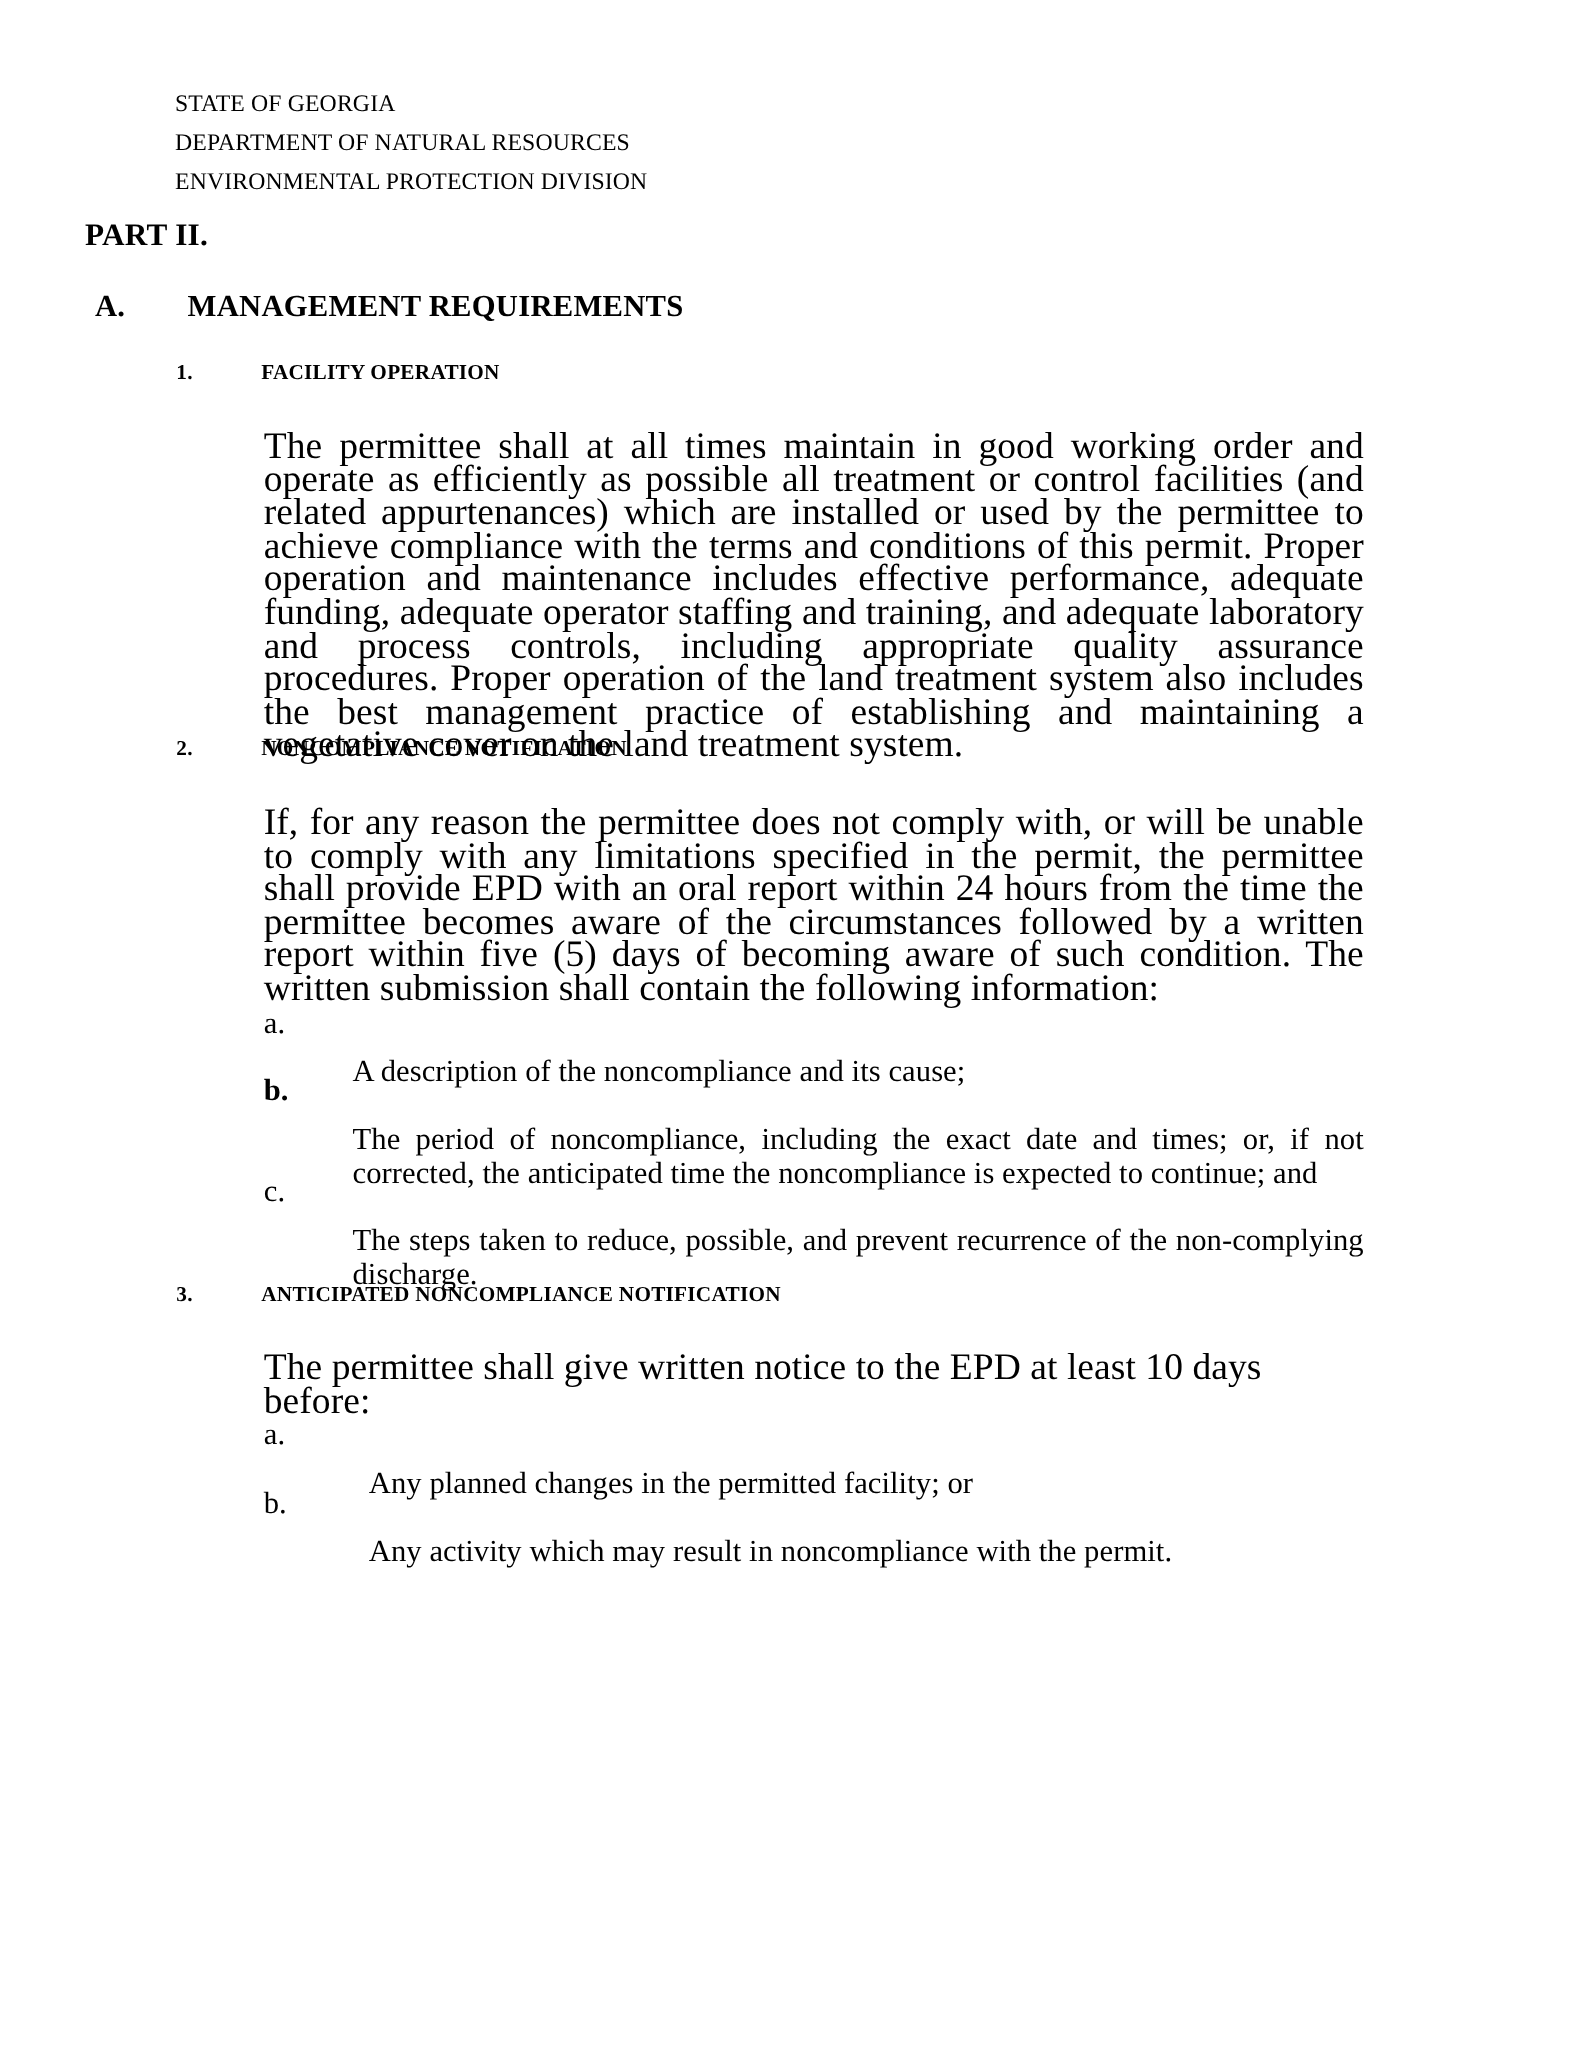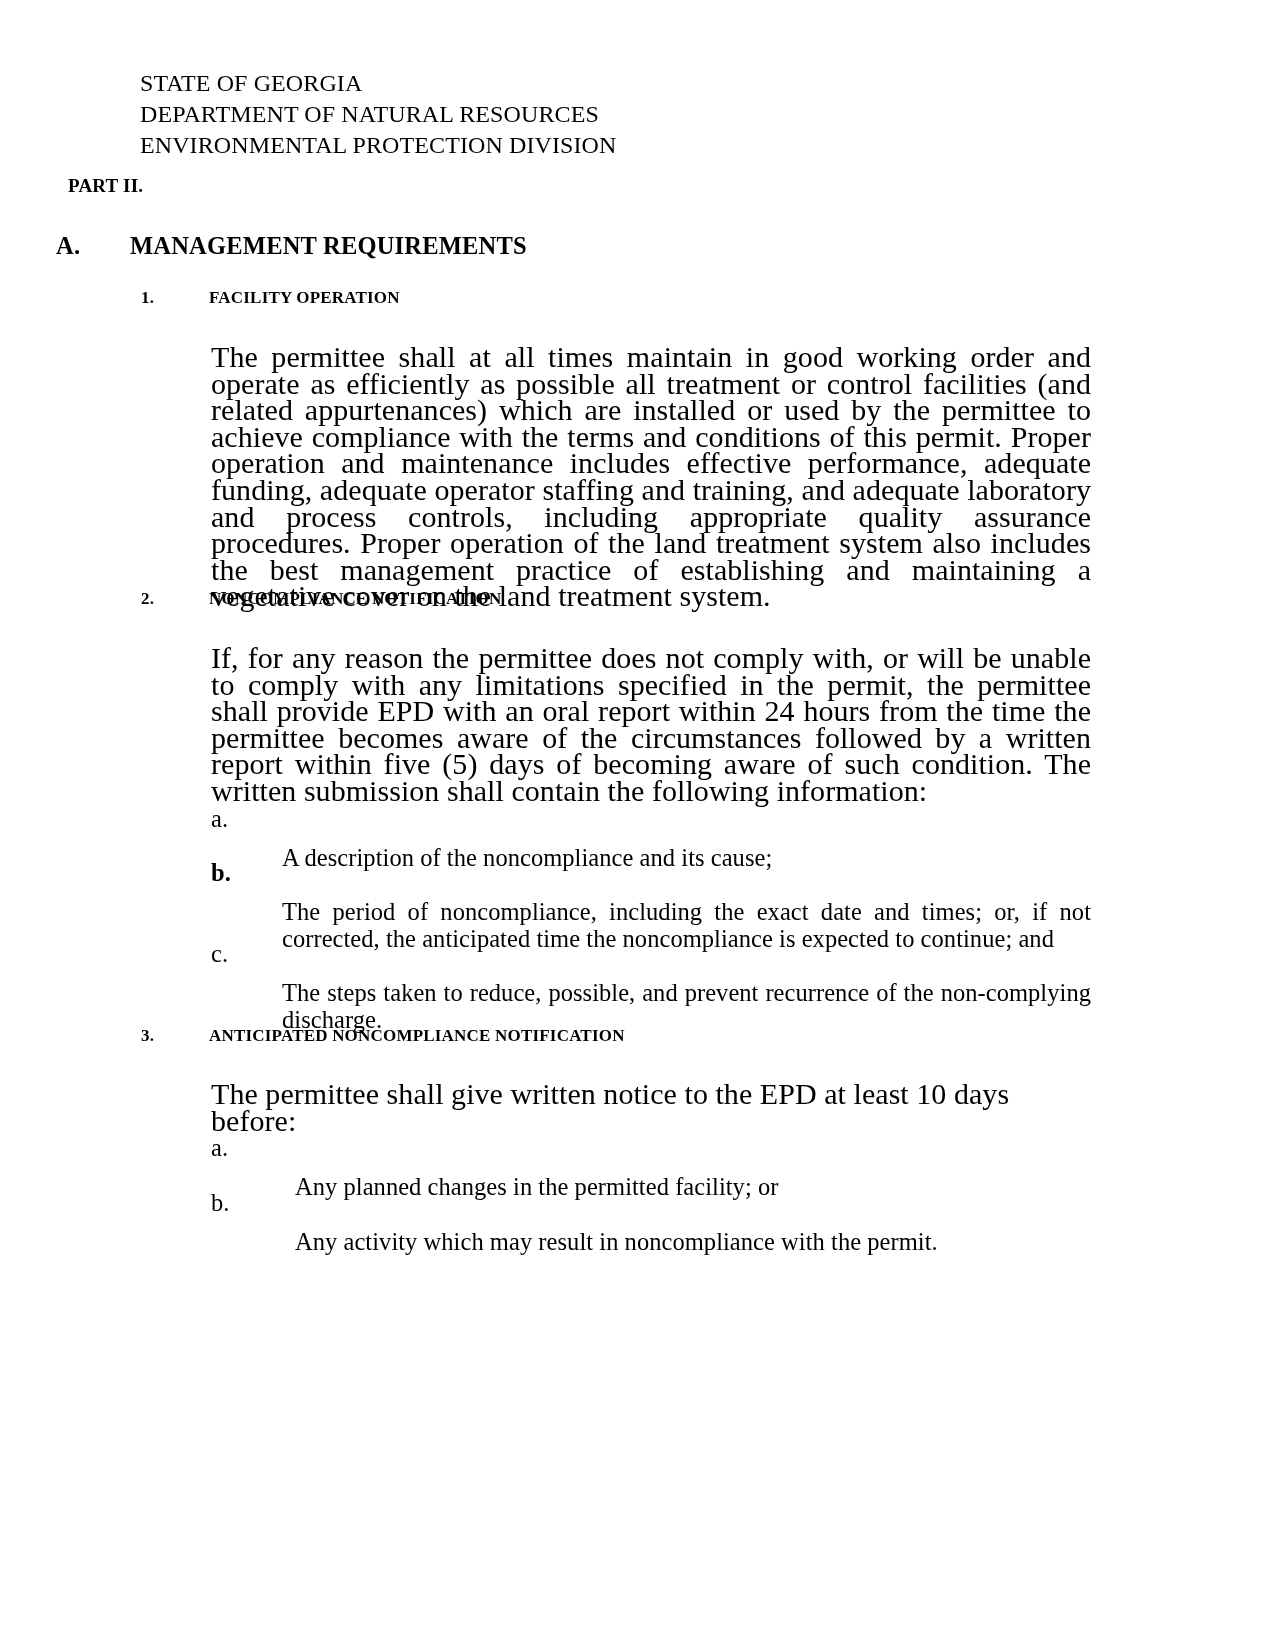--- a/index.html
+++ b/index.html
@@ -22,46 +22,46 @@
   }
 
   
   .doc-header {
     position: absolute;
     top: 68px;
     left: 140px;
     width: 960px;
     display: flex;
     justify-content: flex-start;
-    font-size: 24px;
+    font-size: 19px;
     line-height: 31px;
   }
   .doc-header .agency-block {
     width: 710px;
     white-space: nowrap;
   }
   .doc-header .agency-block div { letter-spacing: 0.1px; }
   .doc-header .page-block {
     white-space: nowrap;
     padding-top: 26px;
   }
 
   
   .part-label {
     position: absolute;
     left: 68px;
     top: 175px;
     font-weight: bold;
-    font-size: 19px;
+    font-size: 25px;
     letter-spacing: 0.2px;
   }
 
   .section-a {
     position: absolute;
-    left: 56px;
+    left: 76px;
     top: 232px;
     width: 1040px;
     font-weight: bold;
     font-size: 24.5px;
     letter-spacing: 0.2px;
   }
   .section-a .marker {
     display: inline-block;
     width: 74px;
   }

